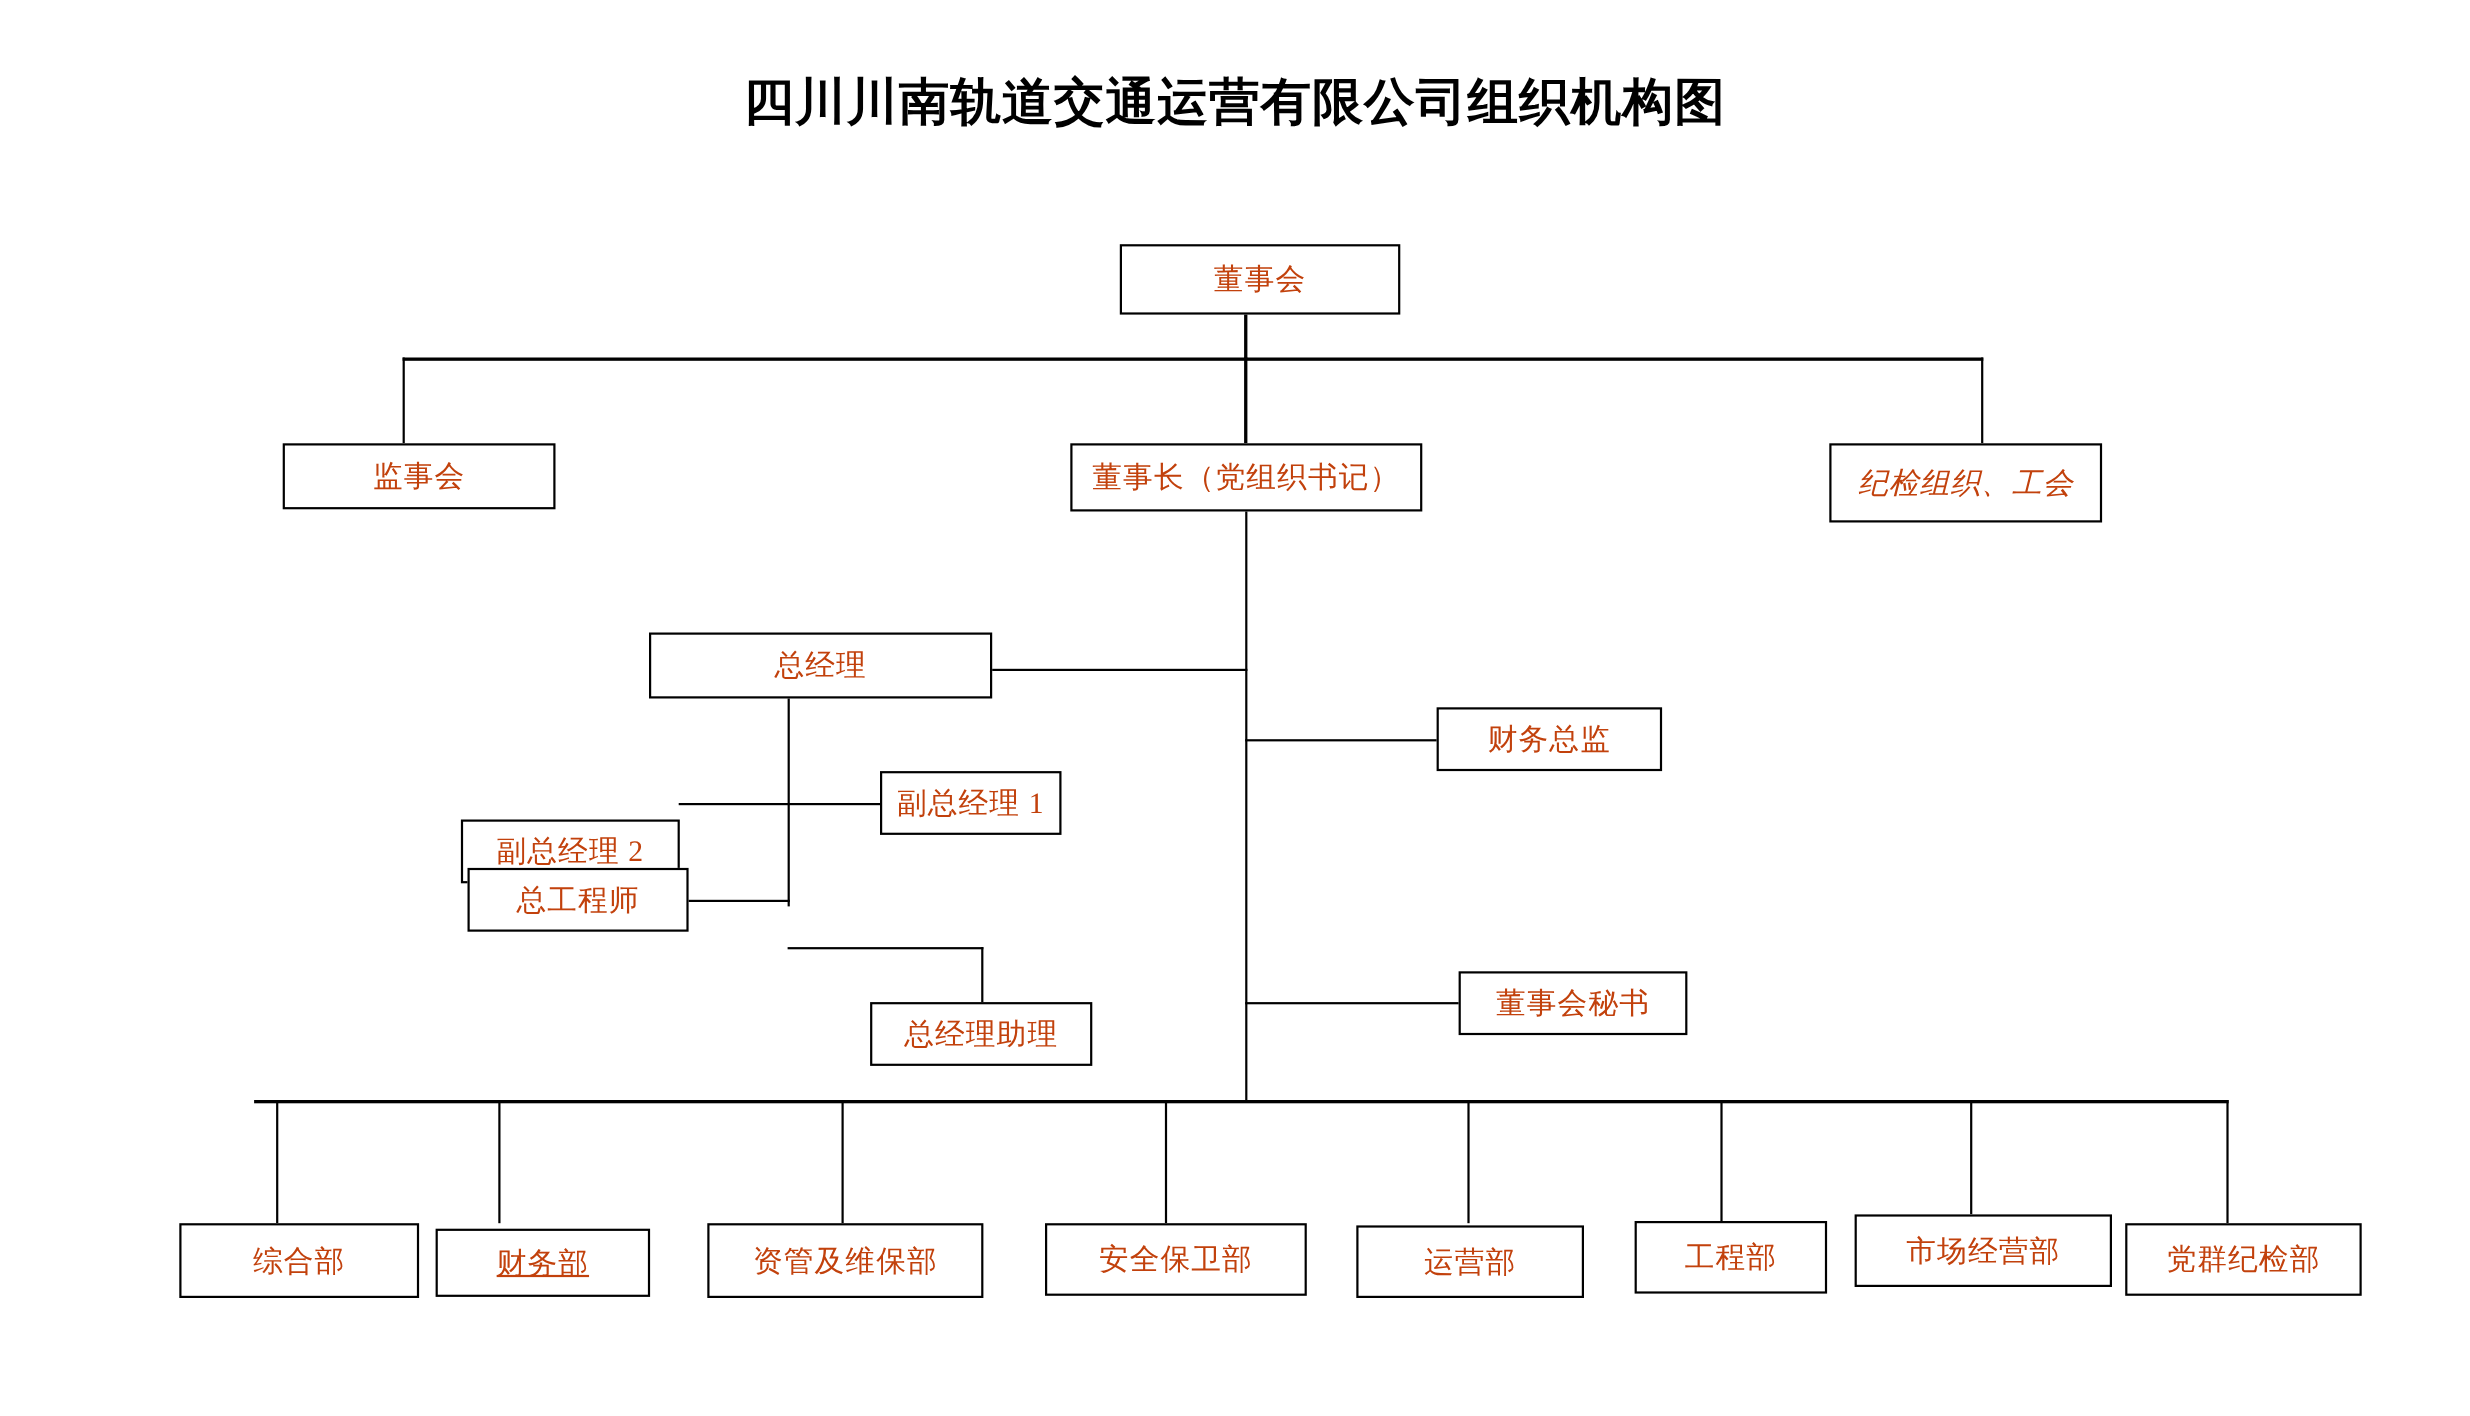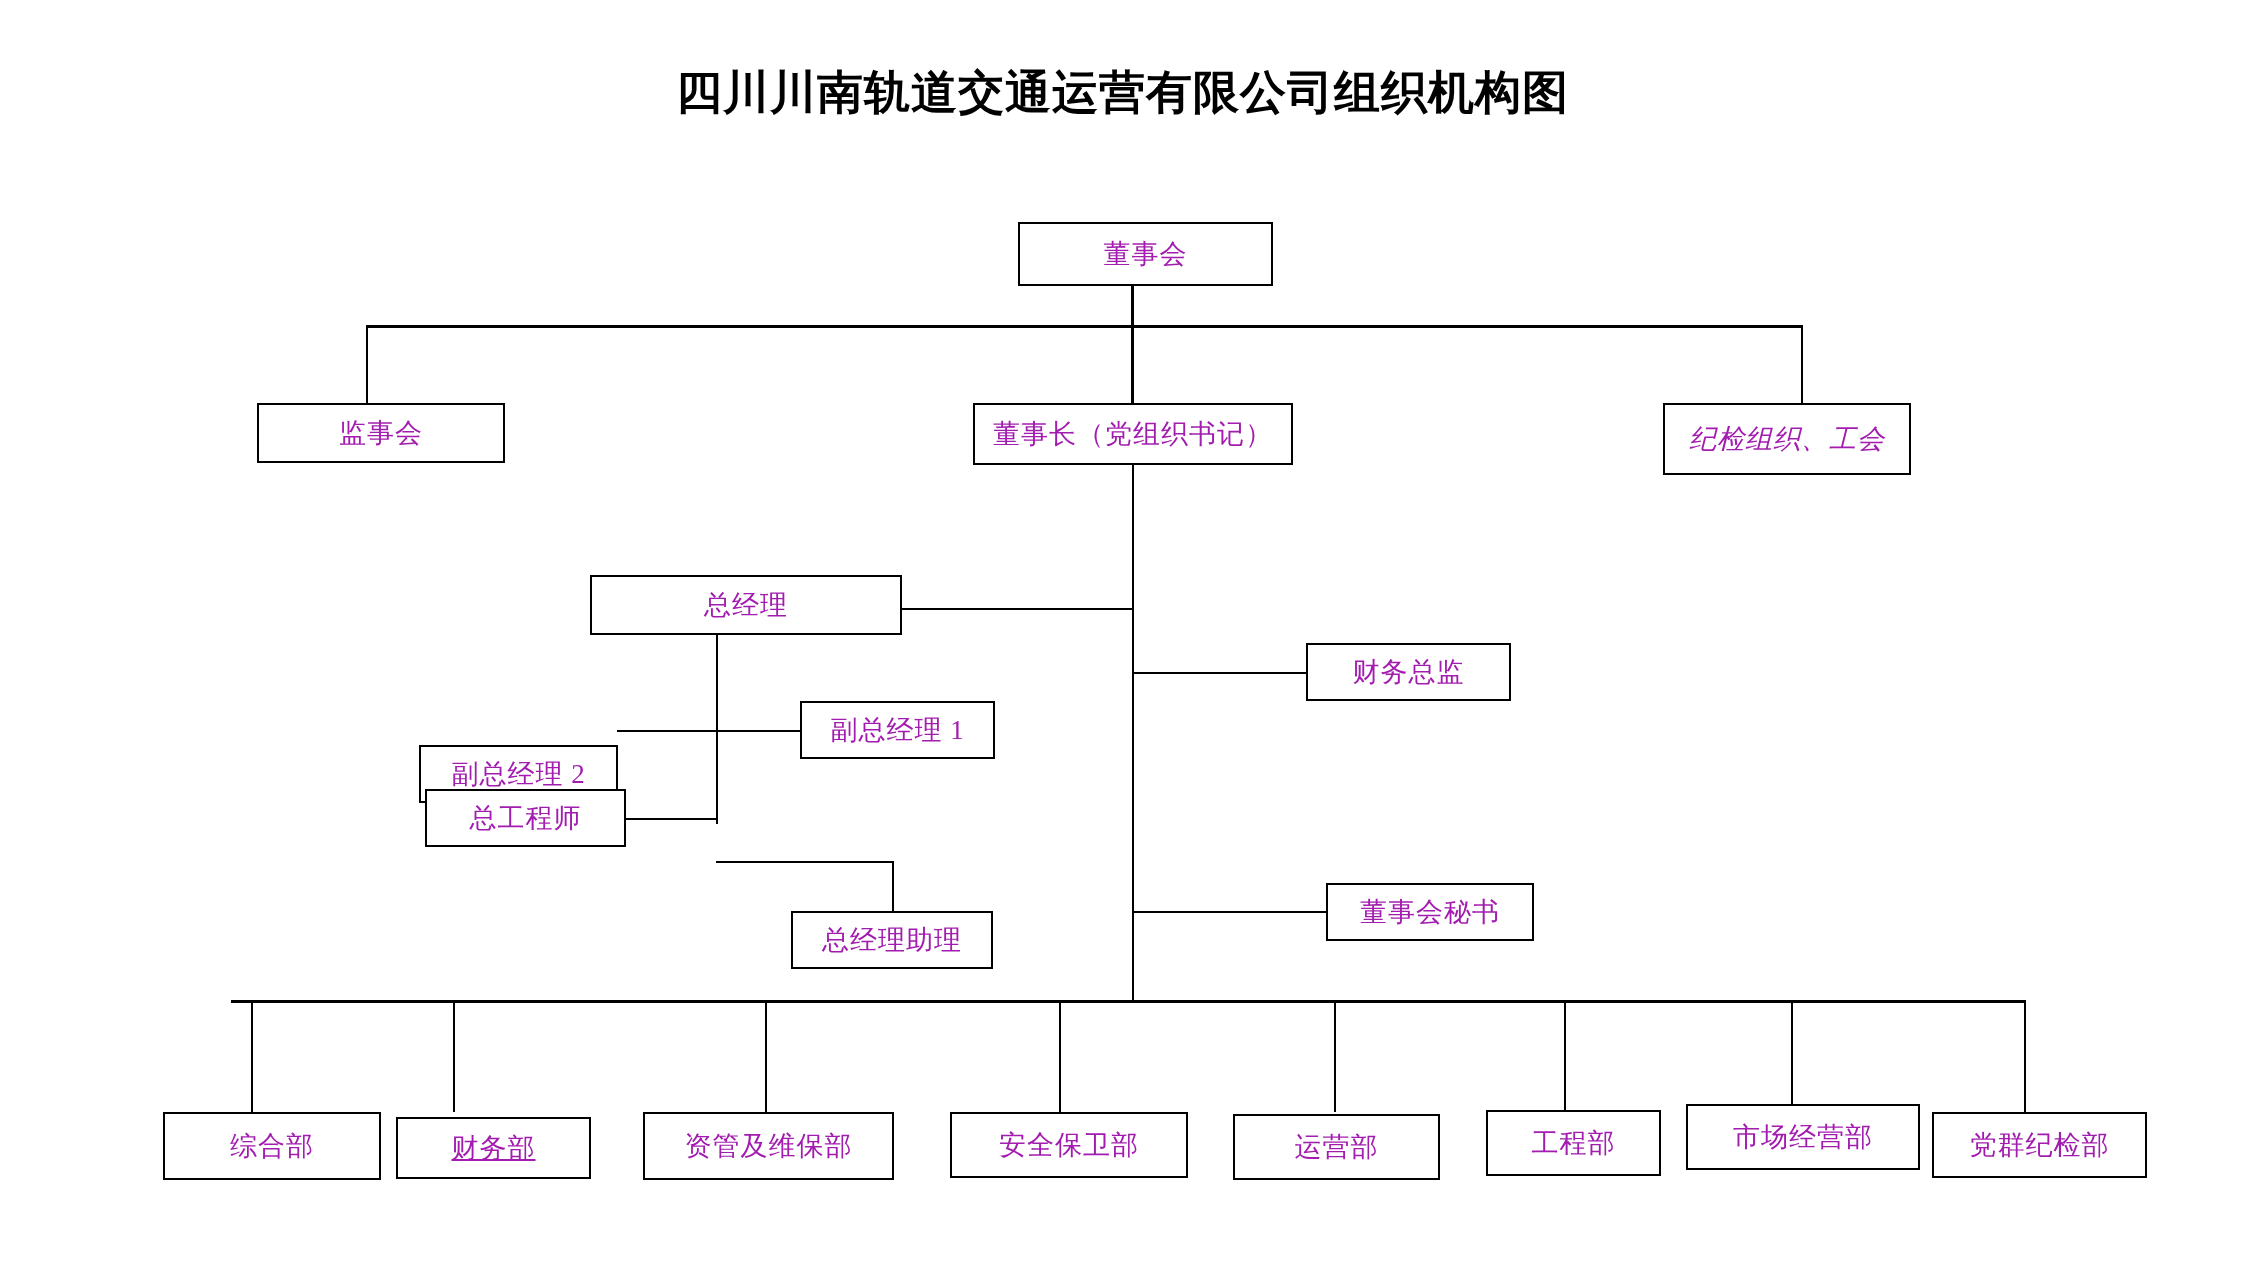--- a/index.html
+++ b/index.html
@@ -26,21 +26,21 @@
     font-size: 46px;
     letter-spacing: 1px;
     color: #000000;
     white-space: nowrap;
   }
   .node {
     position: absolute;
     box-sizing: border-box;
     border: 2px solid #000000;
     background: #ffffff;
-    color: #a21caf;
+    color: #c2410c;
     display: flex;
     align-items: center;
     justify-content: center;
     font-size: 27px;
     line-height: 1;
     letter-spacing: 1px;
     white-space: nowrap;
     z-index: 3;
   }
   .line {
@@ -119,21 +119,21 @@
   </div>
 
   <div class="node" style="left:1306px; top:643px; width:205px; height:58px;">
     <span>财务总监</span>
   </div>
 
   <div class="node" style="left:419px; top:701px; width:199px; height:58px;margin-top:44px;">
     <span>副总经理 2</span>
   </div>
 
-  <div class="node" style="left:800px; top:701px; width:195px; height:58px;">
+  <div class="node" style="left:800px; top:701px; width:165px; height:58px;">
     <span>副总经理 1</span>
   </div>
 
   <div class="node" style="left:425px; top:789px; width:201px; height:58px;">
     <span>总工程师</span>
   </div>
 
   <div class="node" style="left:791px; top:911px; width:202px; height:58px;">
     <span>总经理助理</span>
   </div>

